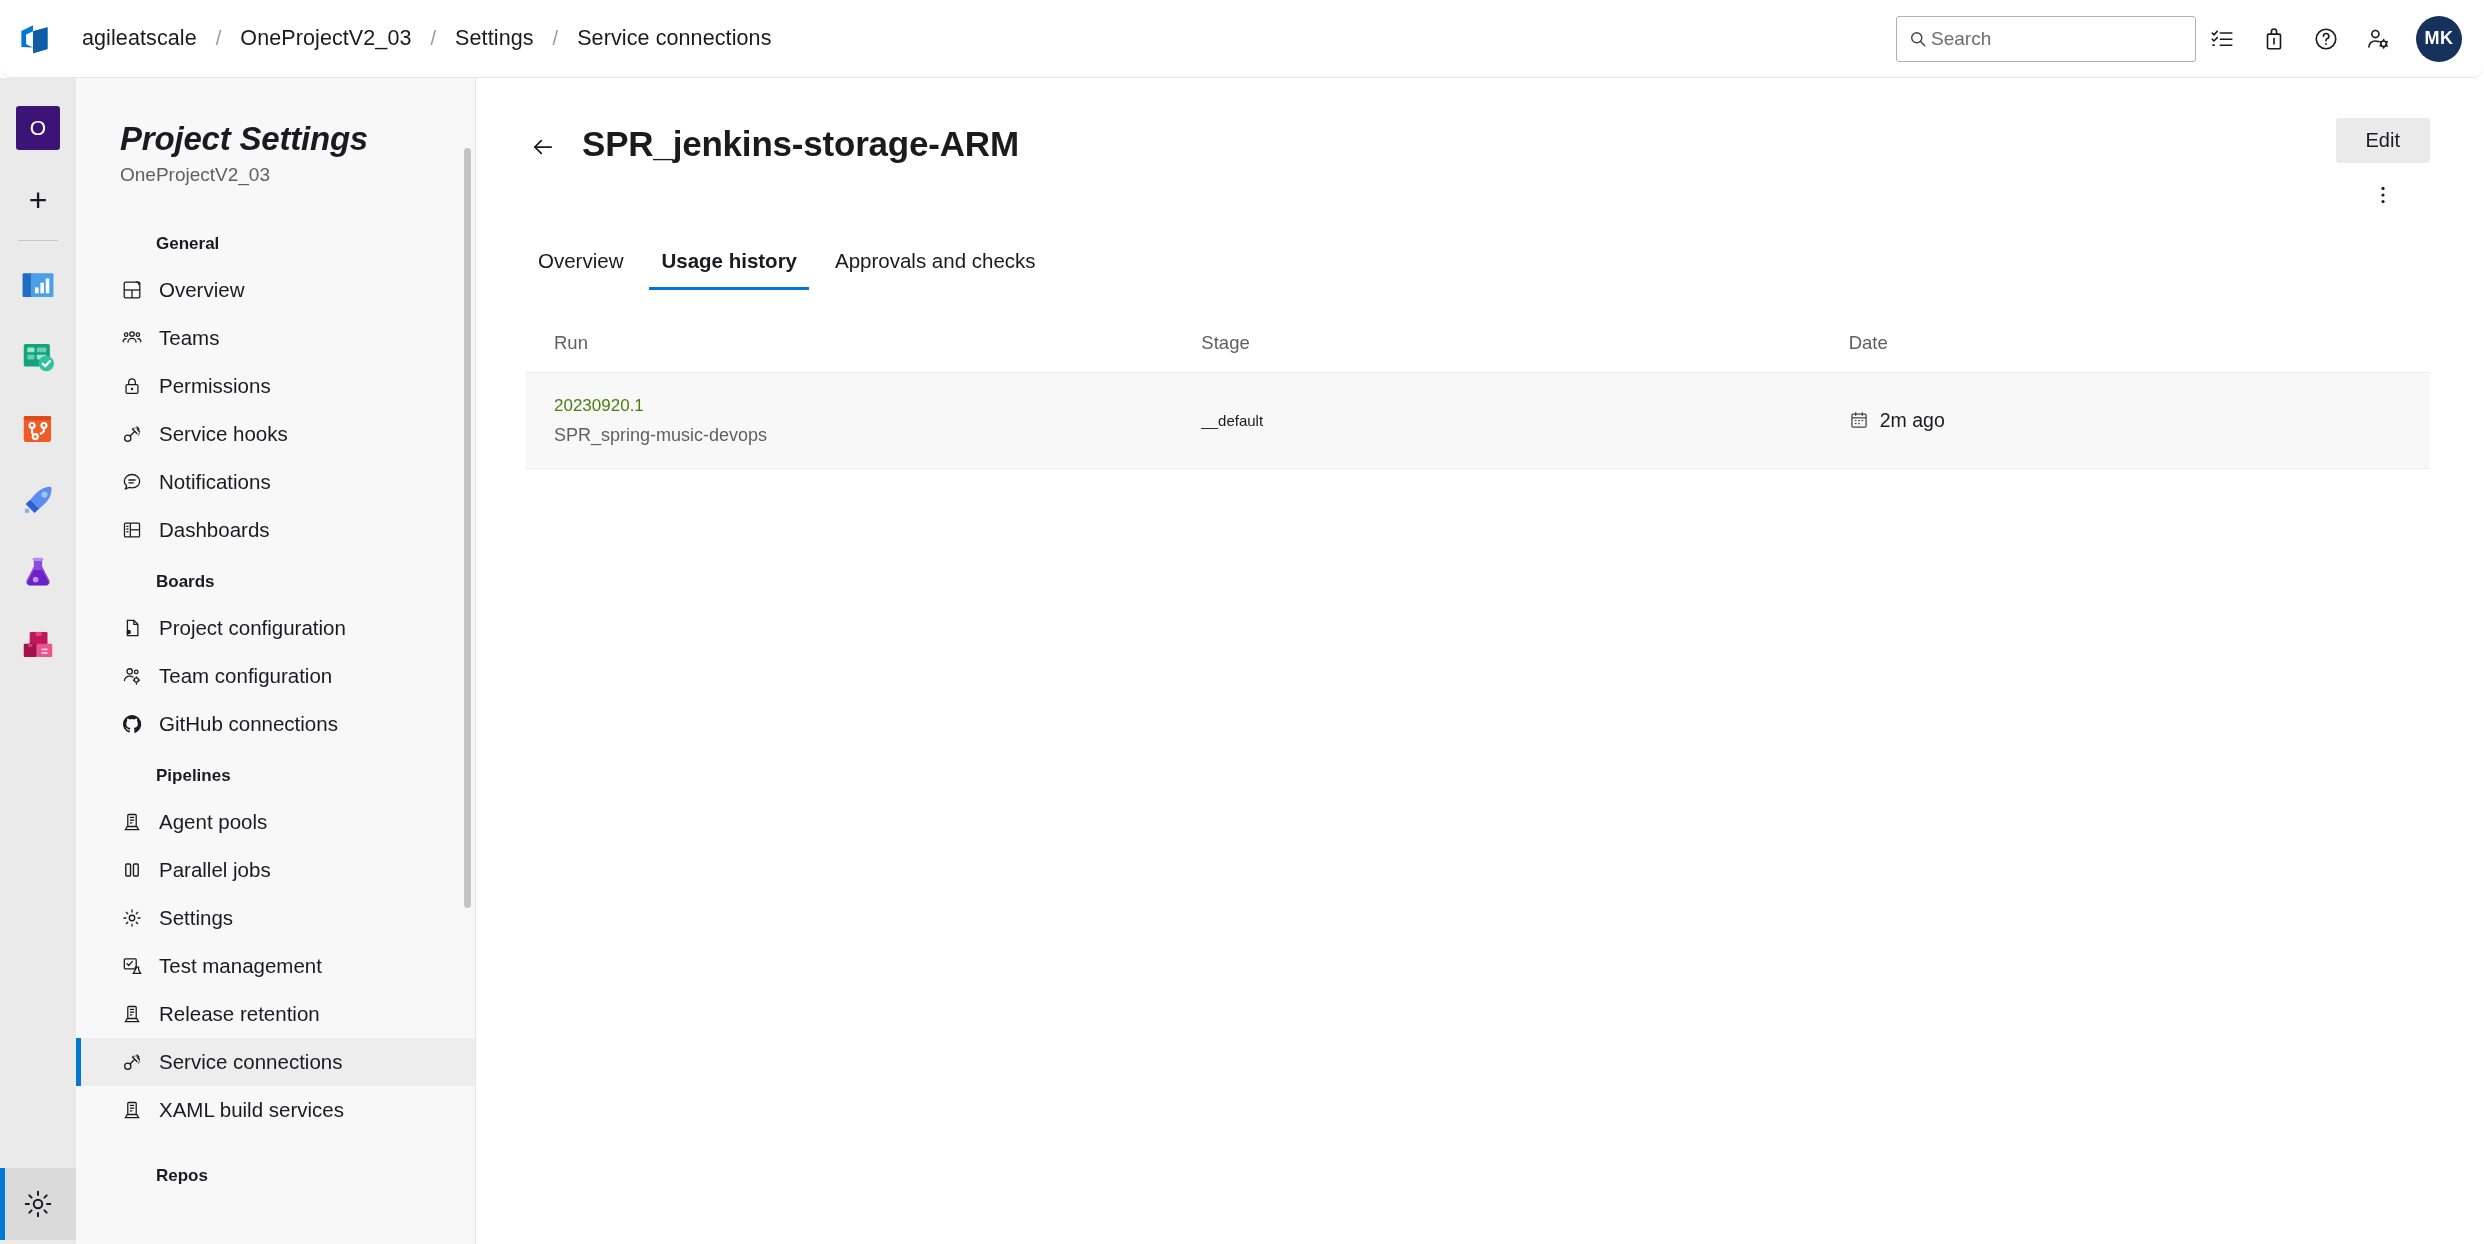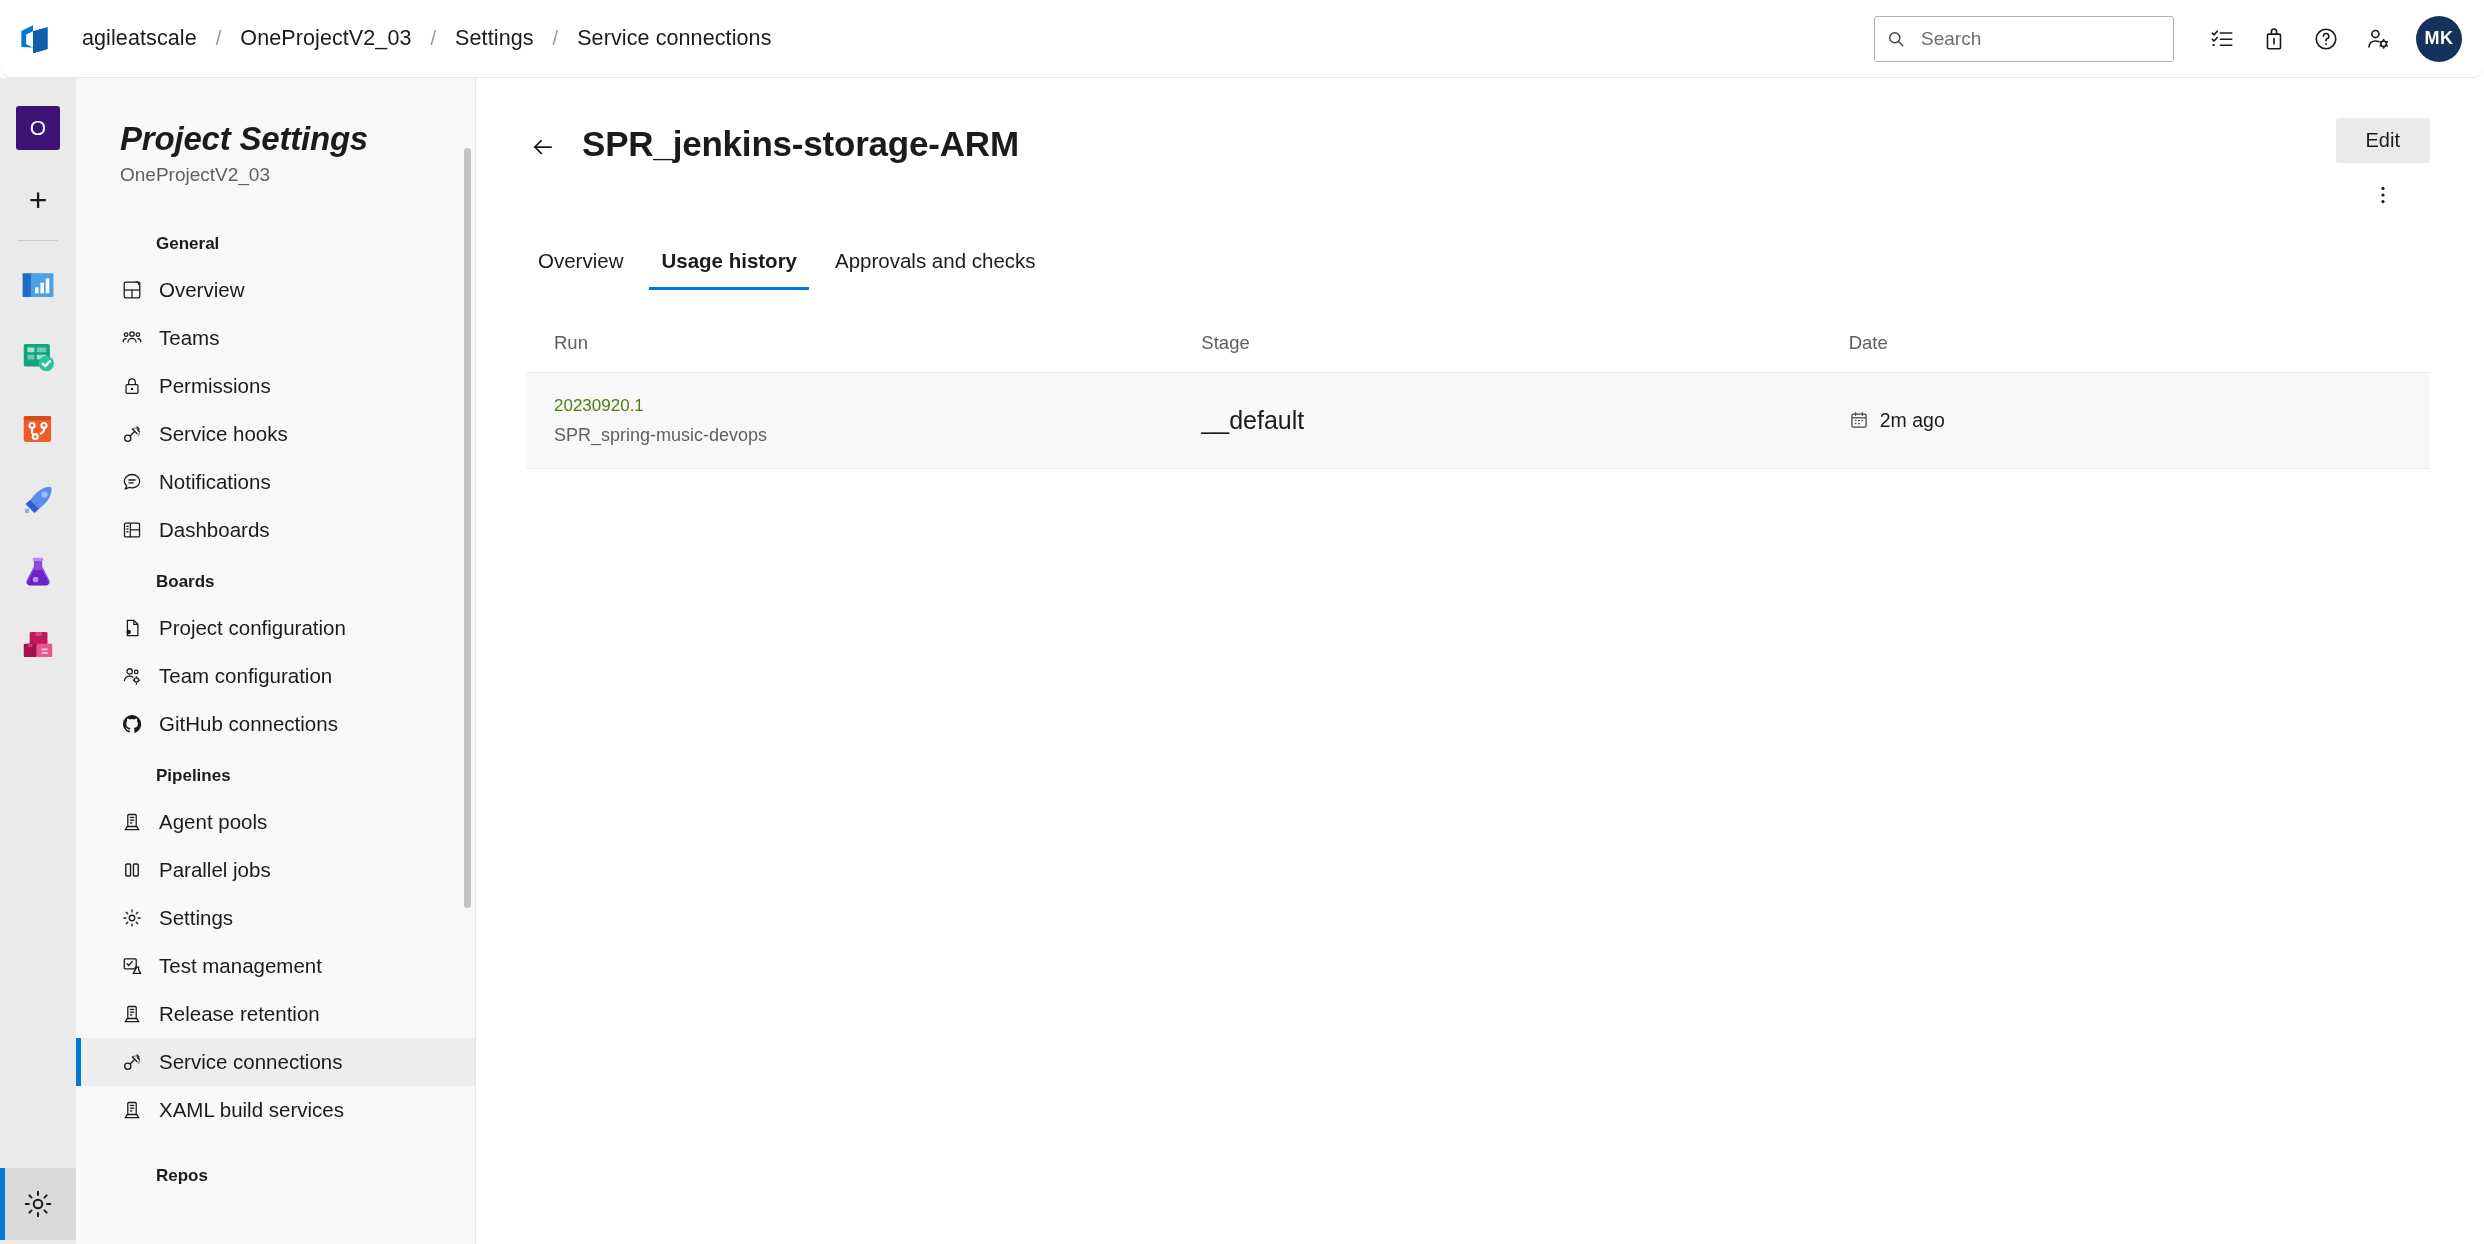--- a/index.html
+++ b/index.html
@@ -30,22 +30,22 @@
   .breadcrumb { display: flex; align-items: center; flex: 1; height: 100%; }
   .crumb {
     font-size: 21.5px; color: #1b1b1f; padding: 4px 6px;
     white-space: nowrap; letter-spacing: .1px;
   }
   .crumb-sep { font-size: 20px; color: #9a9a9a; padding: 0 13px; }
   .topbar-right { display: flex; align-items: center; gap: 0px; height: 100%; }
   .searchbox {
     width: 300px; height: 46px;
     border: 1px solid #b1b1b1; border-radius: 3px;
-    display: flex; align-items: center; gap: 14px;
-    padding: 11px 12px; background: #fff; margin-right: 22px;
+    display: flex; align-items: center; gap: 2px;
+    padding: 11px 12px; background: #fff; 
   }
   .searchbox .sicon { width: 18px; height: 18px; flex: none; color: #444; }
   .search-input {
     border: none; outline: none; background: transparent;
     font-family: "Liberation Sans", sans-serif;
     font-size: 19px; color: #1b1b1f; width: 100%;
   }
   .search-input::placeholder { color: #6d6d6d; }
   .ticon {
     width: 52px; height: 52px; display: flex; align-items: center; justify-content: center;
@@ -173,21 +173,21 @@
   }
   .tbl td {
     padding: 22px 0 22px 28px; background: #f8f8f8;
     vertical-align: middle; border-bottom: 1px solid #ececec;
   }
   .col-run { width: 34%; }
   .col-stage { width: 34%; }
   .col-date { width: 32%; }
   .run-name { font-size: 17px; color: #4d7c0f; line-height: 1.35; }
   .run-sub { font-size: 18px; color: #5f5f5f; margin-top: 7px; }
-  .stage-name { font-size: 25px; color: #1b1b1f; }
+  .stage-name { font-size: 15px; color: #1b1b1f; }
   .date-cell { display: flex; align-items: center; gap: 11px; font-size: 19.5px; color: #1b1b1f; }
   .cal-ic { width: 20px; height: 20px; color: #444; flex: none; }
 </style>
 </head>
 <body>
 
 <div class="app">
 
   <div class="topbar">
     <div class="topbar-logo">

